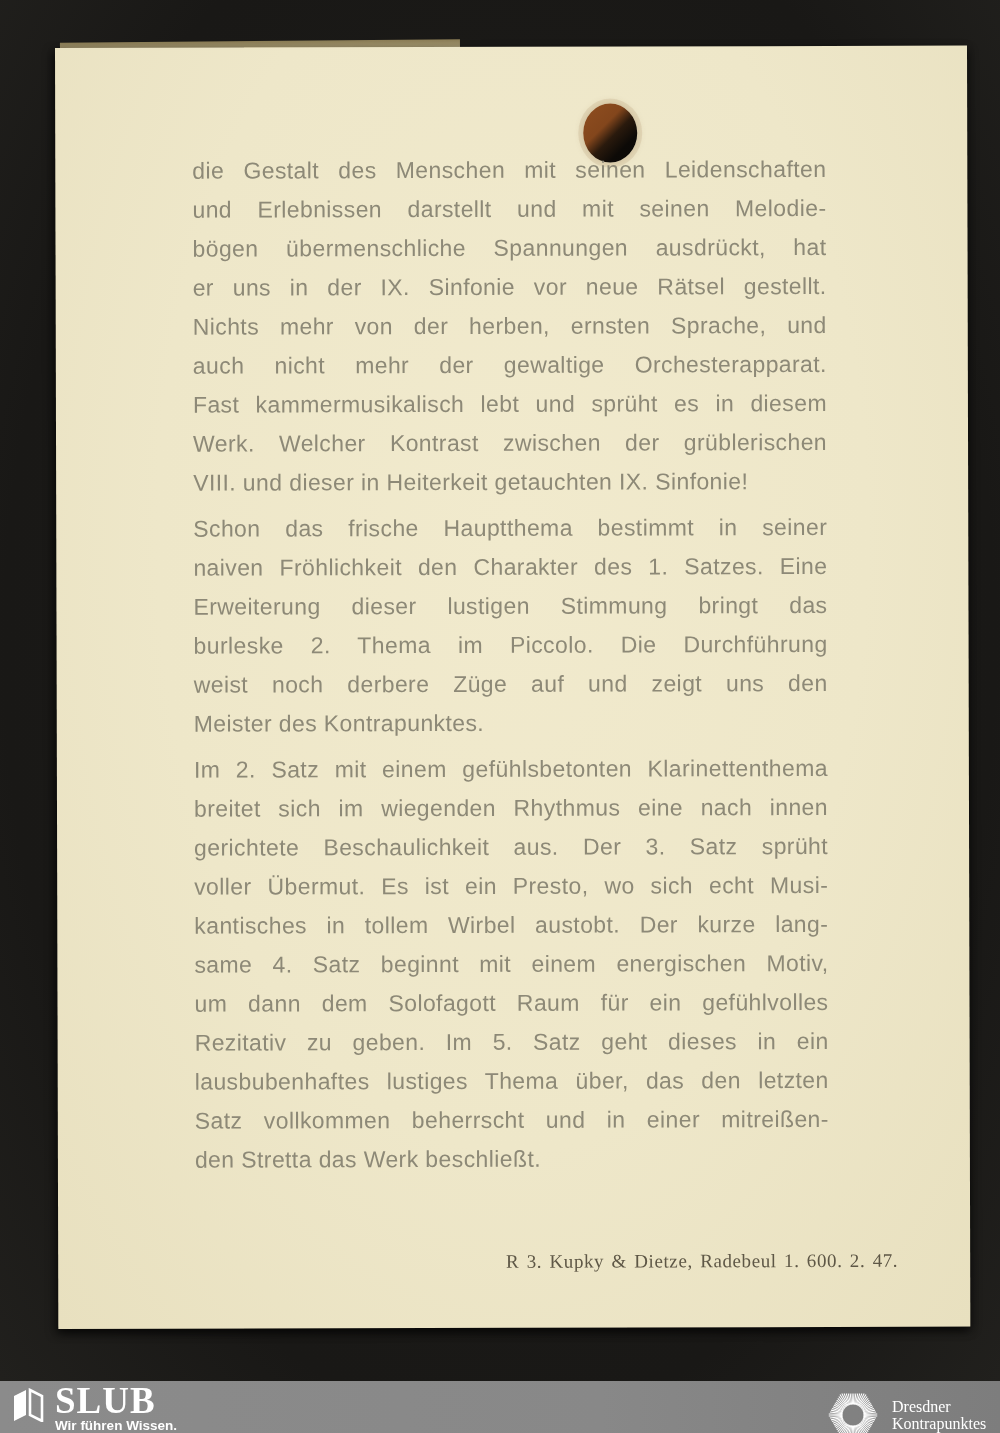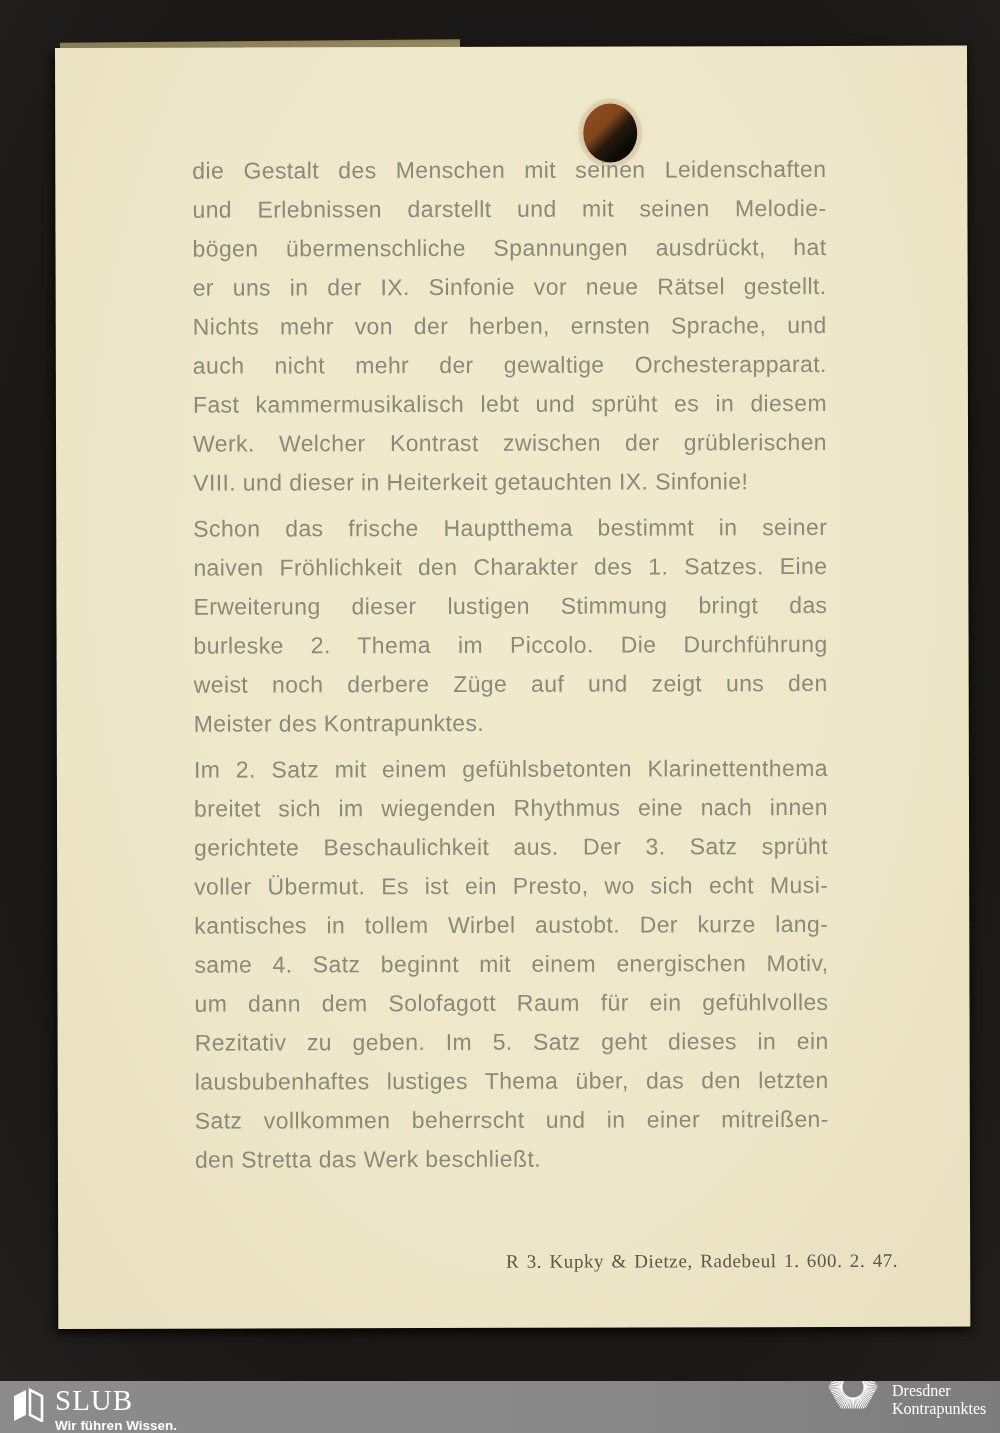--- a/index.html
+++ b/index.html
@@ -66,37 +66,37 @@
     overflow:hidden;
   }
   .footer-left{
     position:absolute;left:12px;top:5px;
     display:flex;align-items:flex-start;
   }
   .book-icon{display:block;margin-top:2px;}
   .slub-text{margin-left:11px;display:flex;flex-direction:column;}
   .slub-wordmark{
     font-family:"Liberation Serif",serif;
-    font-weight:400;
-    font-size:29px;
+    font-weight:700;
+    font-size:37px;
     line-height:29px;
     color:#ffffff;
     letter-spacing:1px;
   }
   .slub-tagline{
     font-family:"Liberation Sans",sans-serif;
     font-weight:700;
     font-size:13.5px;
     line-height:15px;
     color:#ffffff;
     margin-top:3px;
   }
   .footer-right{
-    position:absolute;right:8px;top:0;height:36px;
-    display:flex;align-items:flex-end;
+    position:absolute;right:8px;top:16px;height:36px;
+    display:flex;align-items:center;
   }
   .sunburst{display:block;flex:0 0 auto;}
   .phil-name{
     margin-left:9px;
     font-family:"Liberation Serif",serif;
     font-size:16px;
     line-height:17.5px;
     color:#ffffff;
     width:100px;
   }

